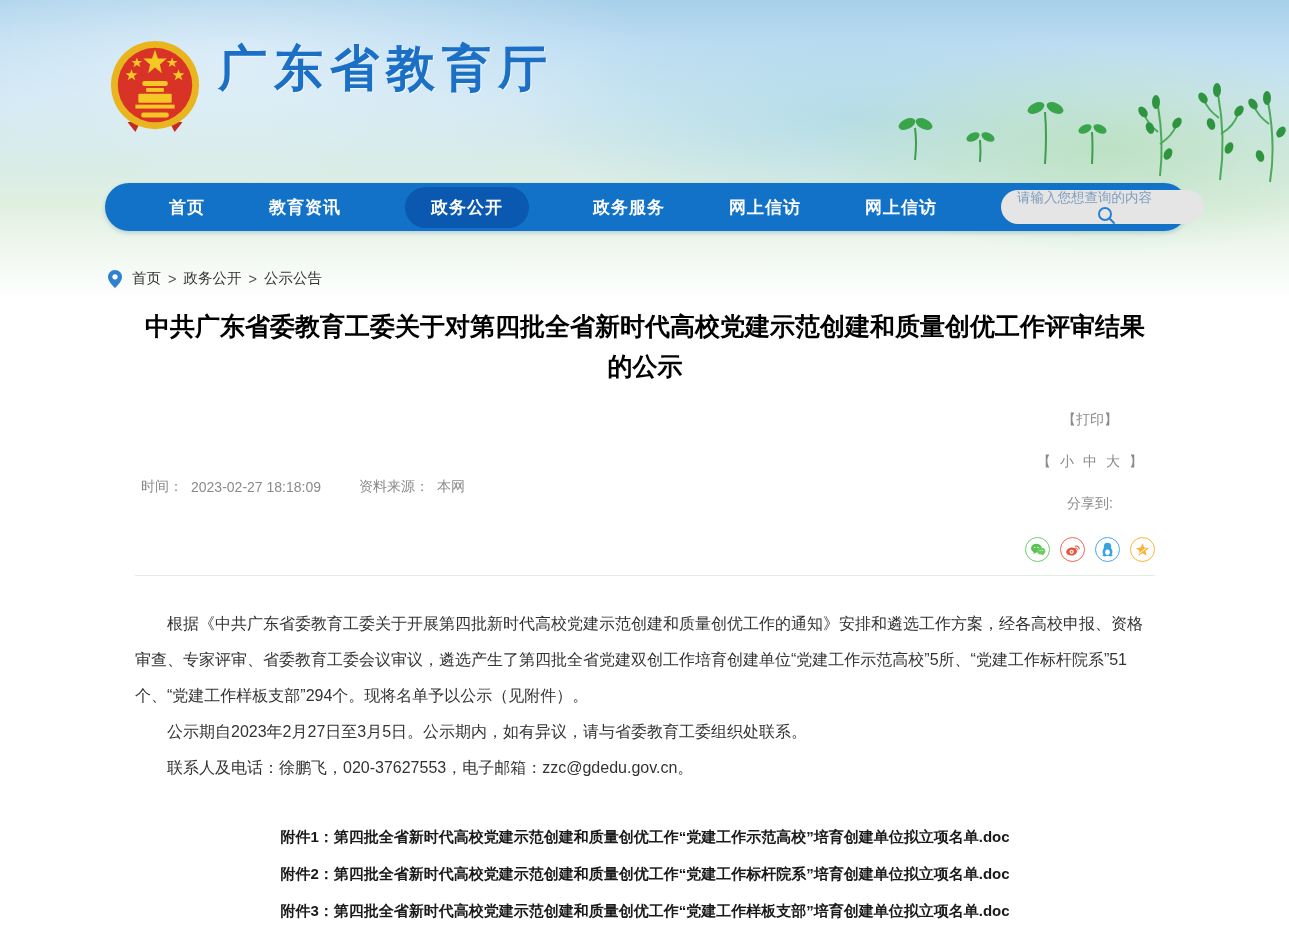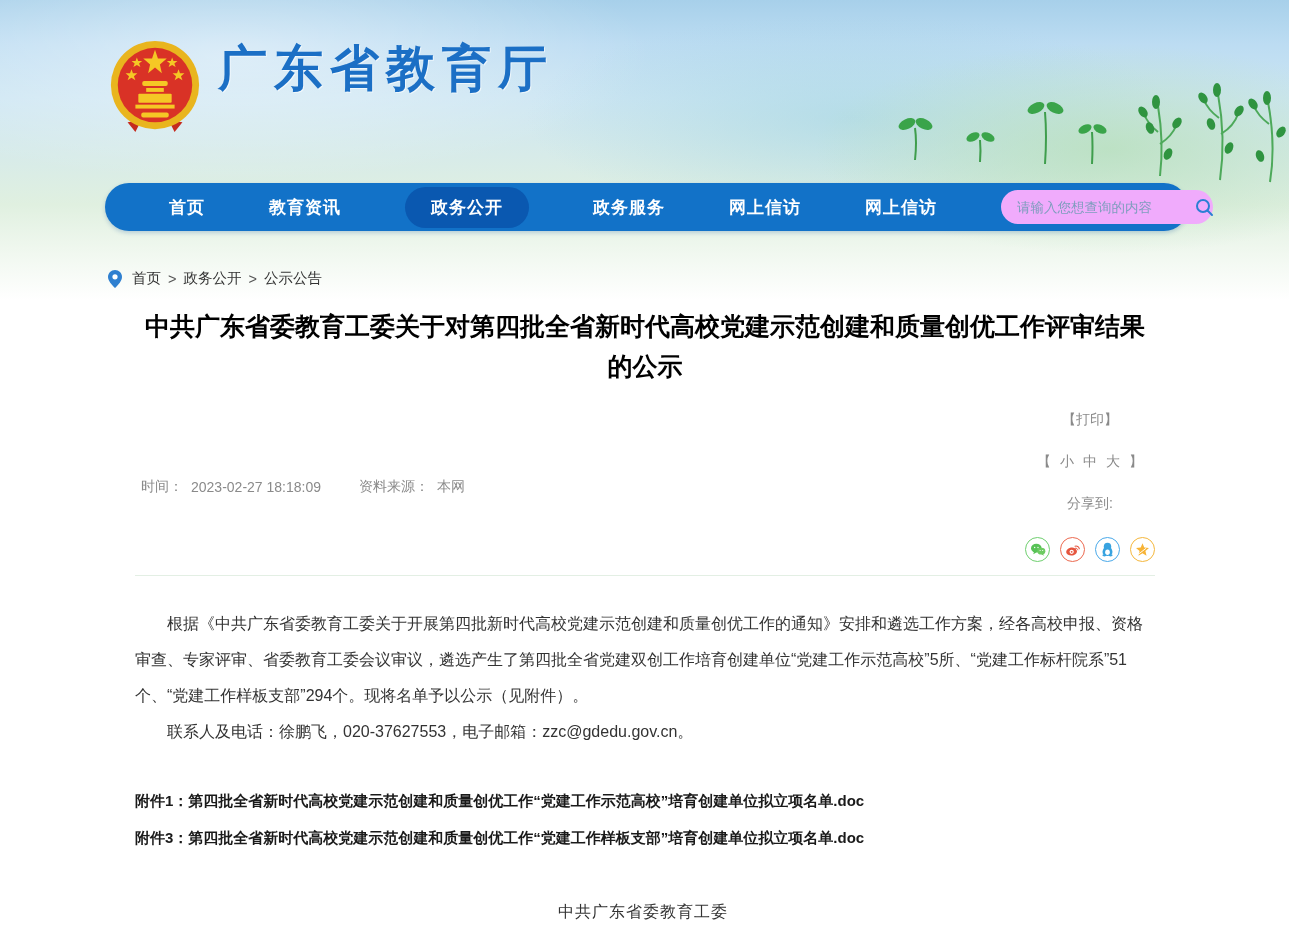--- a/index.html
+++ b/index.html
@@ -36,22 +36,22 @@
     background:#1272c8; border-radius:24px;
     display:flex; align-items:center; padding:0 14px 0 64px; gap:64px;
     box-shadow:0 2px 4px rgba(30,90,160,0.25);
   }
   .nav-item {
     color:#ffffff; font-size:17px; font-weight:600; letter-spacing:1px;
     cursor:pointer; white-space:nowrap; padding:9px 0;
   }
   .nav-item.active { background:#0a58b0; border-radius:22px; padding:9px 26px; }
   .nav-search {
-    margin-left:auto; width:212px; height:34px; background:#f0abfc;
-    border-radius:17px; display:flex; align-items:center; padding:0 10px 0 16px;
+    margin-left:auto; width:212px; height:34px; background:#e5e5e5;
+    border-radius:17px; display:flex; align-items:center; padding:0 10px 0 16px;flex-direction:column;
   }
   .nav-search input {
     flex:1; border:none; outline:none; background:transparent;
     font-size:13.5px; color:#4a6e96; font-family:inherit;
   }
   .nav-search input::placeholder { color:#7e9dbd; }
   .search-icon { width:20px; height:20px; flex:0 0 auto; cursor:pointer; }
 
   
   .breadcrumb {
@@ -90,21 +90,21 @@
   .share-circle.wechat { border:1.5px solid #6fcf6f; }
   .share-circle.weibo  { border:1.5px solid #ec6a50; }
   .share-circle.qq     { border:1.5px solid #4aa9e9; }
   .share-circle.qzone  { border:1.5px solid #f5b73c; }
 
   .divider { border-bottom:1px solid #e3efe4; margin-top:13px; }
 
   .body-text { margin-top:30px; font-size:16px; color:#333; line-height:2.25; }
   .body-text p { text-indent:2em; }
 
-  .attachments { margin-top:32px; }
+  .attachments { margin-top:32px;text-align:center; }
   .attachment {
     display:block; font-size:15px; font-weight:bold; color:#1a1a1a;
     line-height:37px; text-decoration:none; cursor:pointer;
   }
 
   .signature { margin-top:46px; text-align:center; font-size:16px; color:#333; padding-right:4px; }
   .signature .sig-org { letter-spacing:1px; }
   .signature .sig-date { margin-top:33px; padding-right:8px; }
 </style>
 </head>
@@ -268,25 +268,27 @@
           </svg>
         </span>
       </span>
     </div>
   </div>
 
   <div class="divider"></div>
 
   <div class="body-text">
     <p>根据《中共广东省委教育工委关于开展第四批新时代高校党建示范创建和质量创优工作的通知》安排和遴选工作方案，经各高校申报、资格审查、专家评审、省委教育工委会议审议，遴选产生了第四批全省党建双创工作培育创建单位“党建工作示范高校”5所、“党建工作标杆院系”51个、“党建工作样板支部”294个。现将名单予以公示（见附件）。</p>
+    <p>公示期自2023年2月27日至3月5日。公示期内，如有异议，请与省委教育工委组织处联系。</p>
     <p>联系人及电话：徐鹏飞，020-37627553，电子邮箱：zzc@gdedu.gov.cn。</p>
   </div>
 
   <div class="attachments">
     <a class="attachment">附件1：第四批全省新时代高校党建示范创建和质量创优工作“党建工作示范高校”培育创建单位拟立项名单.doc</a>
+    <a class="attachment">附件2：第四批全省新时代高校党建示范创建和质量创优工作“党建工作标杆院系”培育创建单位拟立项名单.doc</a>
     <a class="attachment">附件3：第四批全省新时代高校党建示范创建和质量创优工作“党建工作样板支部”培育创建单位拟立项名单.doc</a>
   </div>
 
   <div class="signature">
     <div class="sig-org">中共广东省委教育工委</div>
     <div class="sig-date">2023年2月27日</div>
   </div>
 </div>
 
 </body></html>

